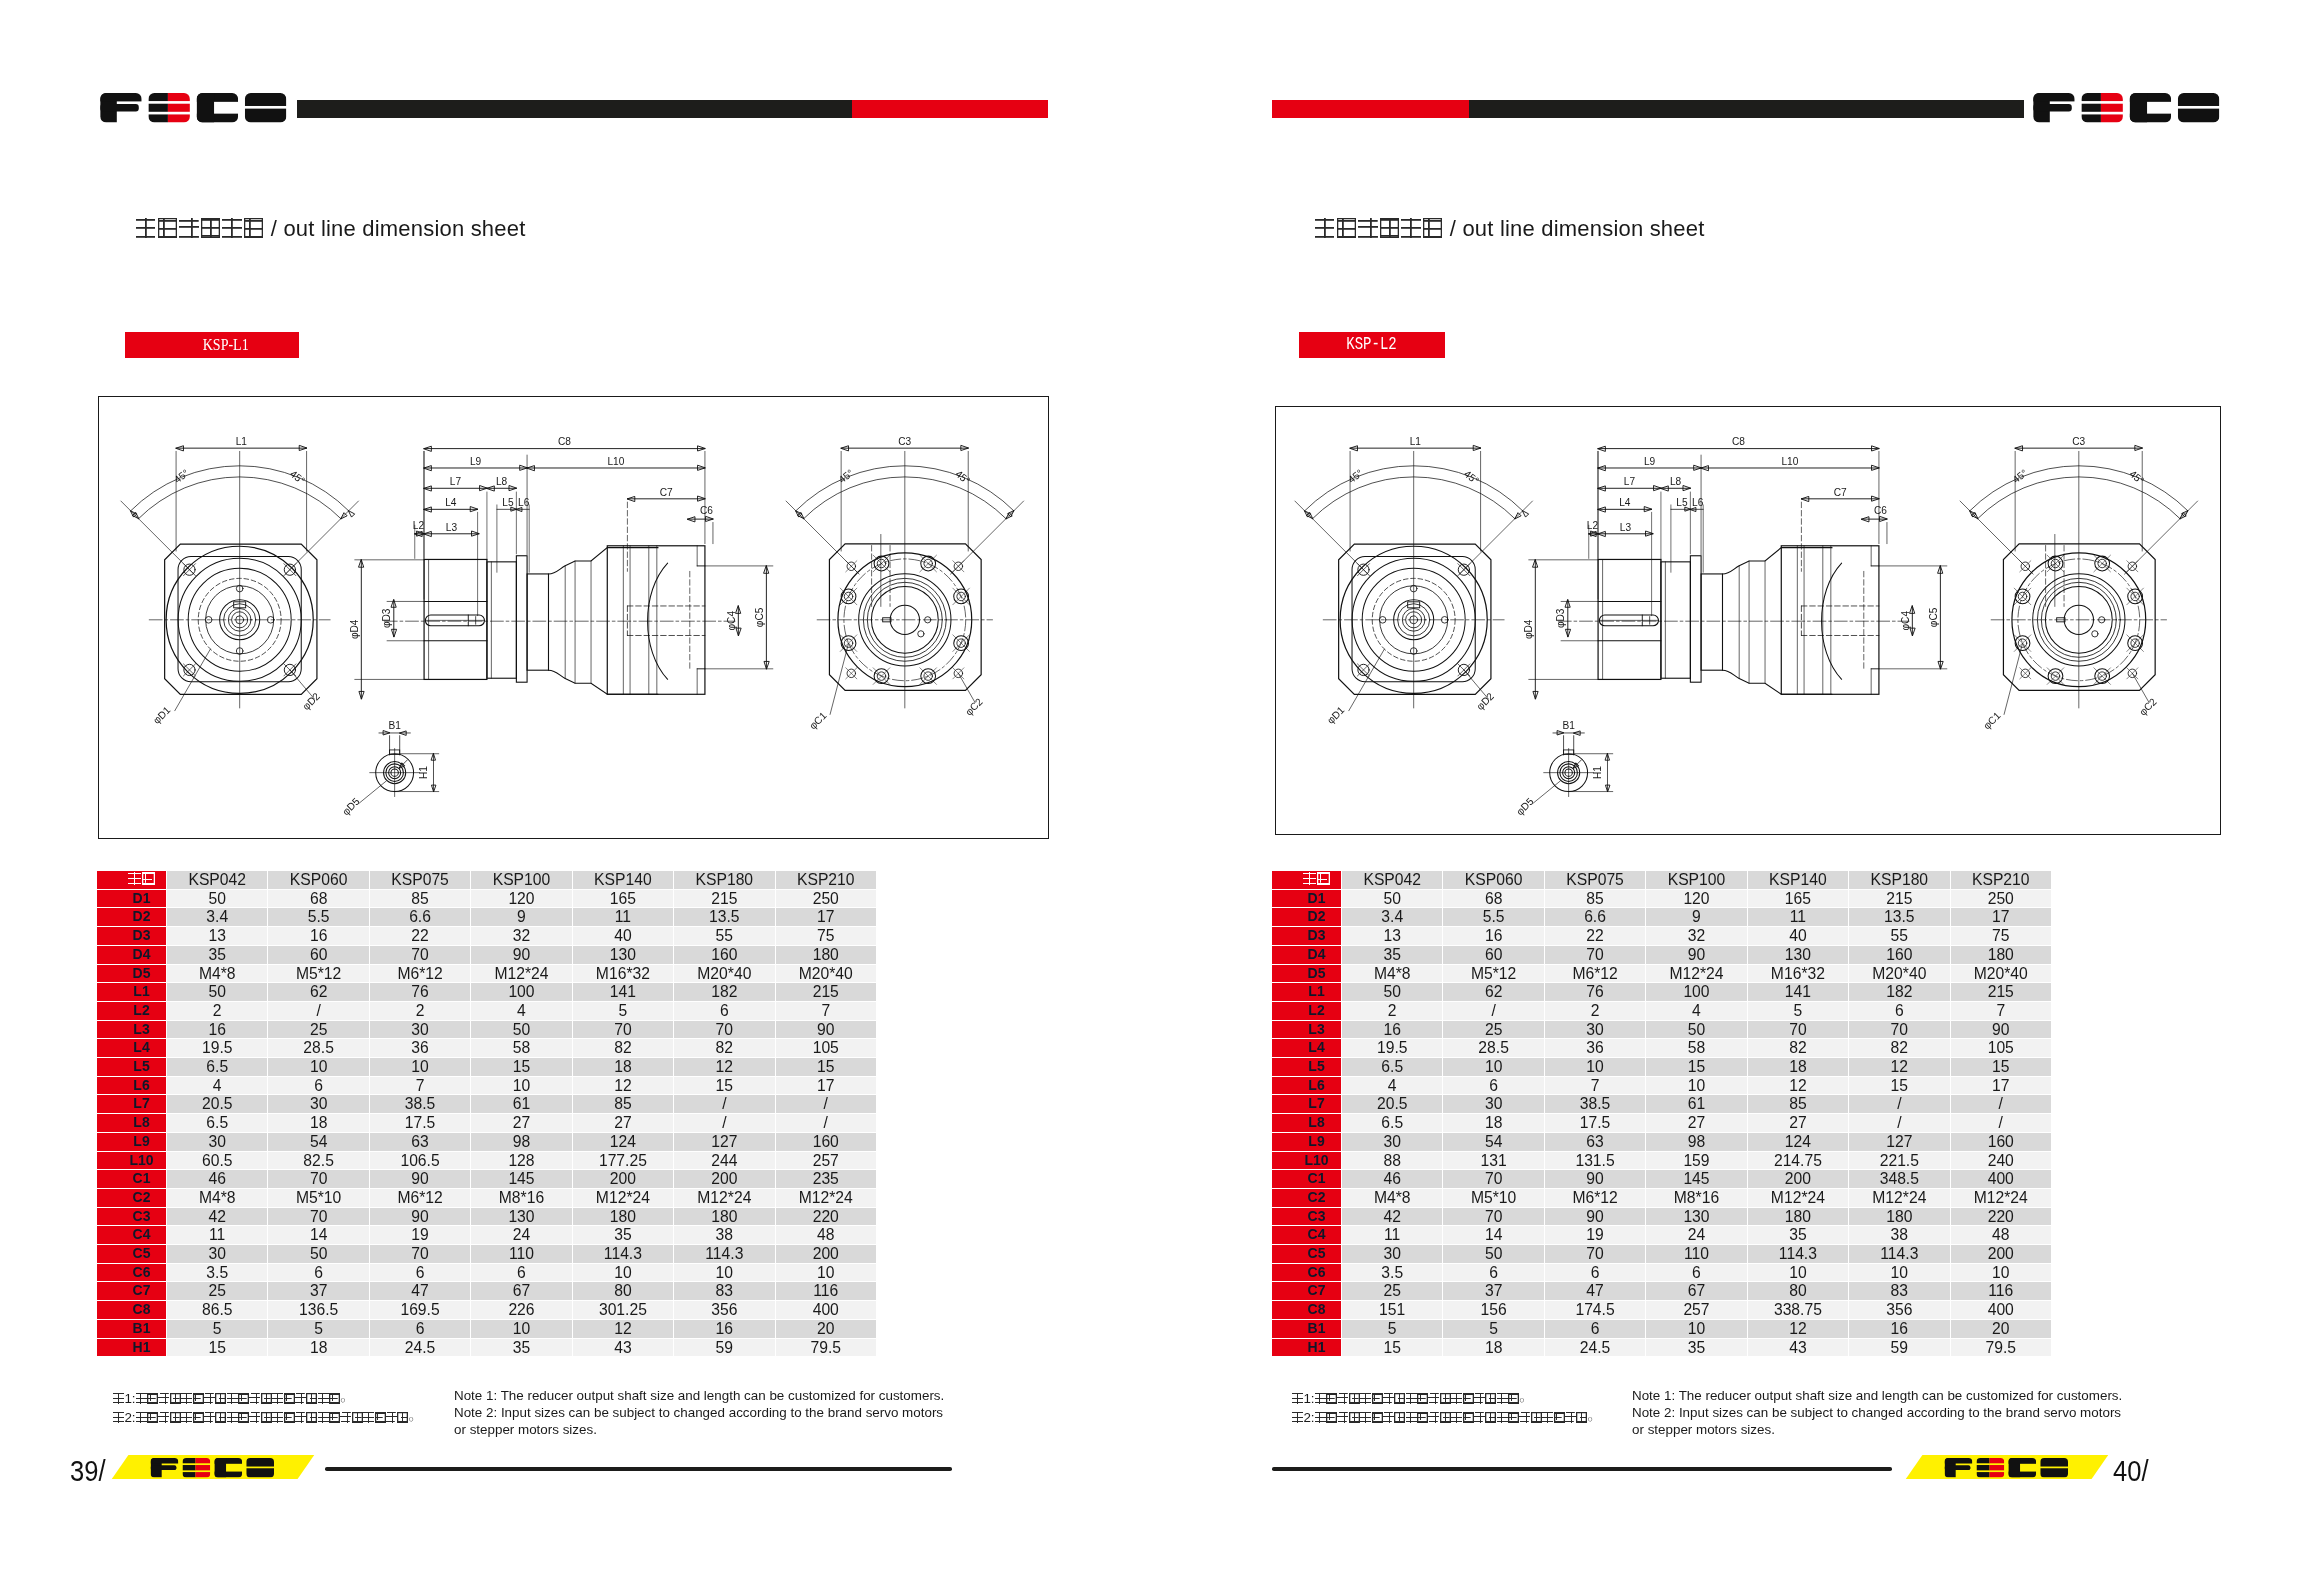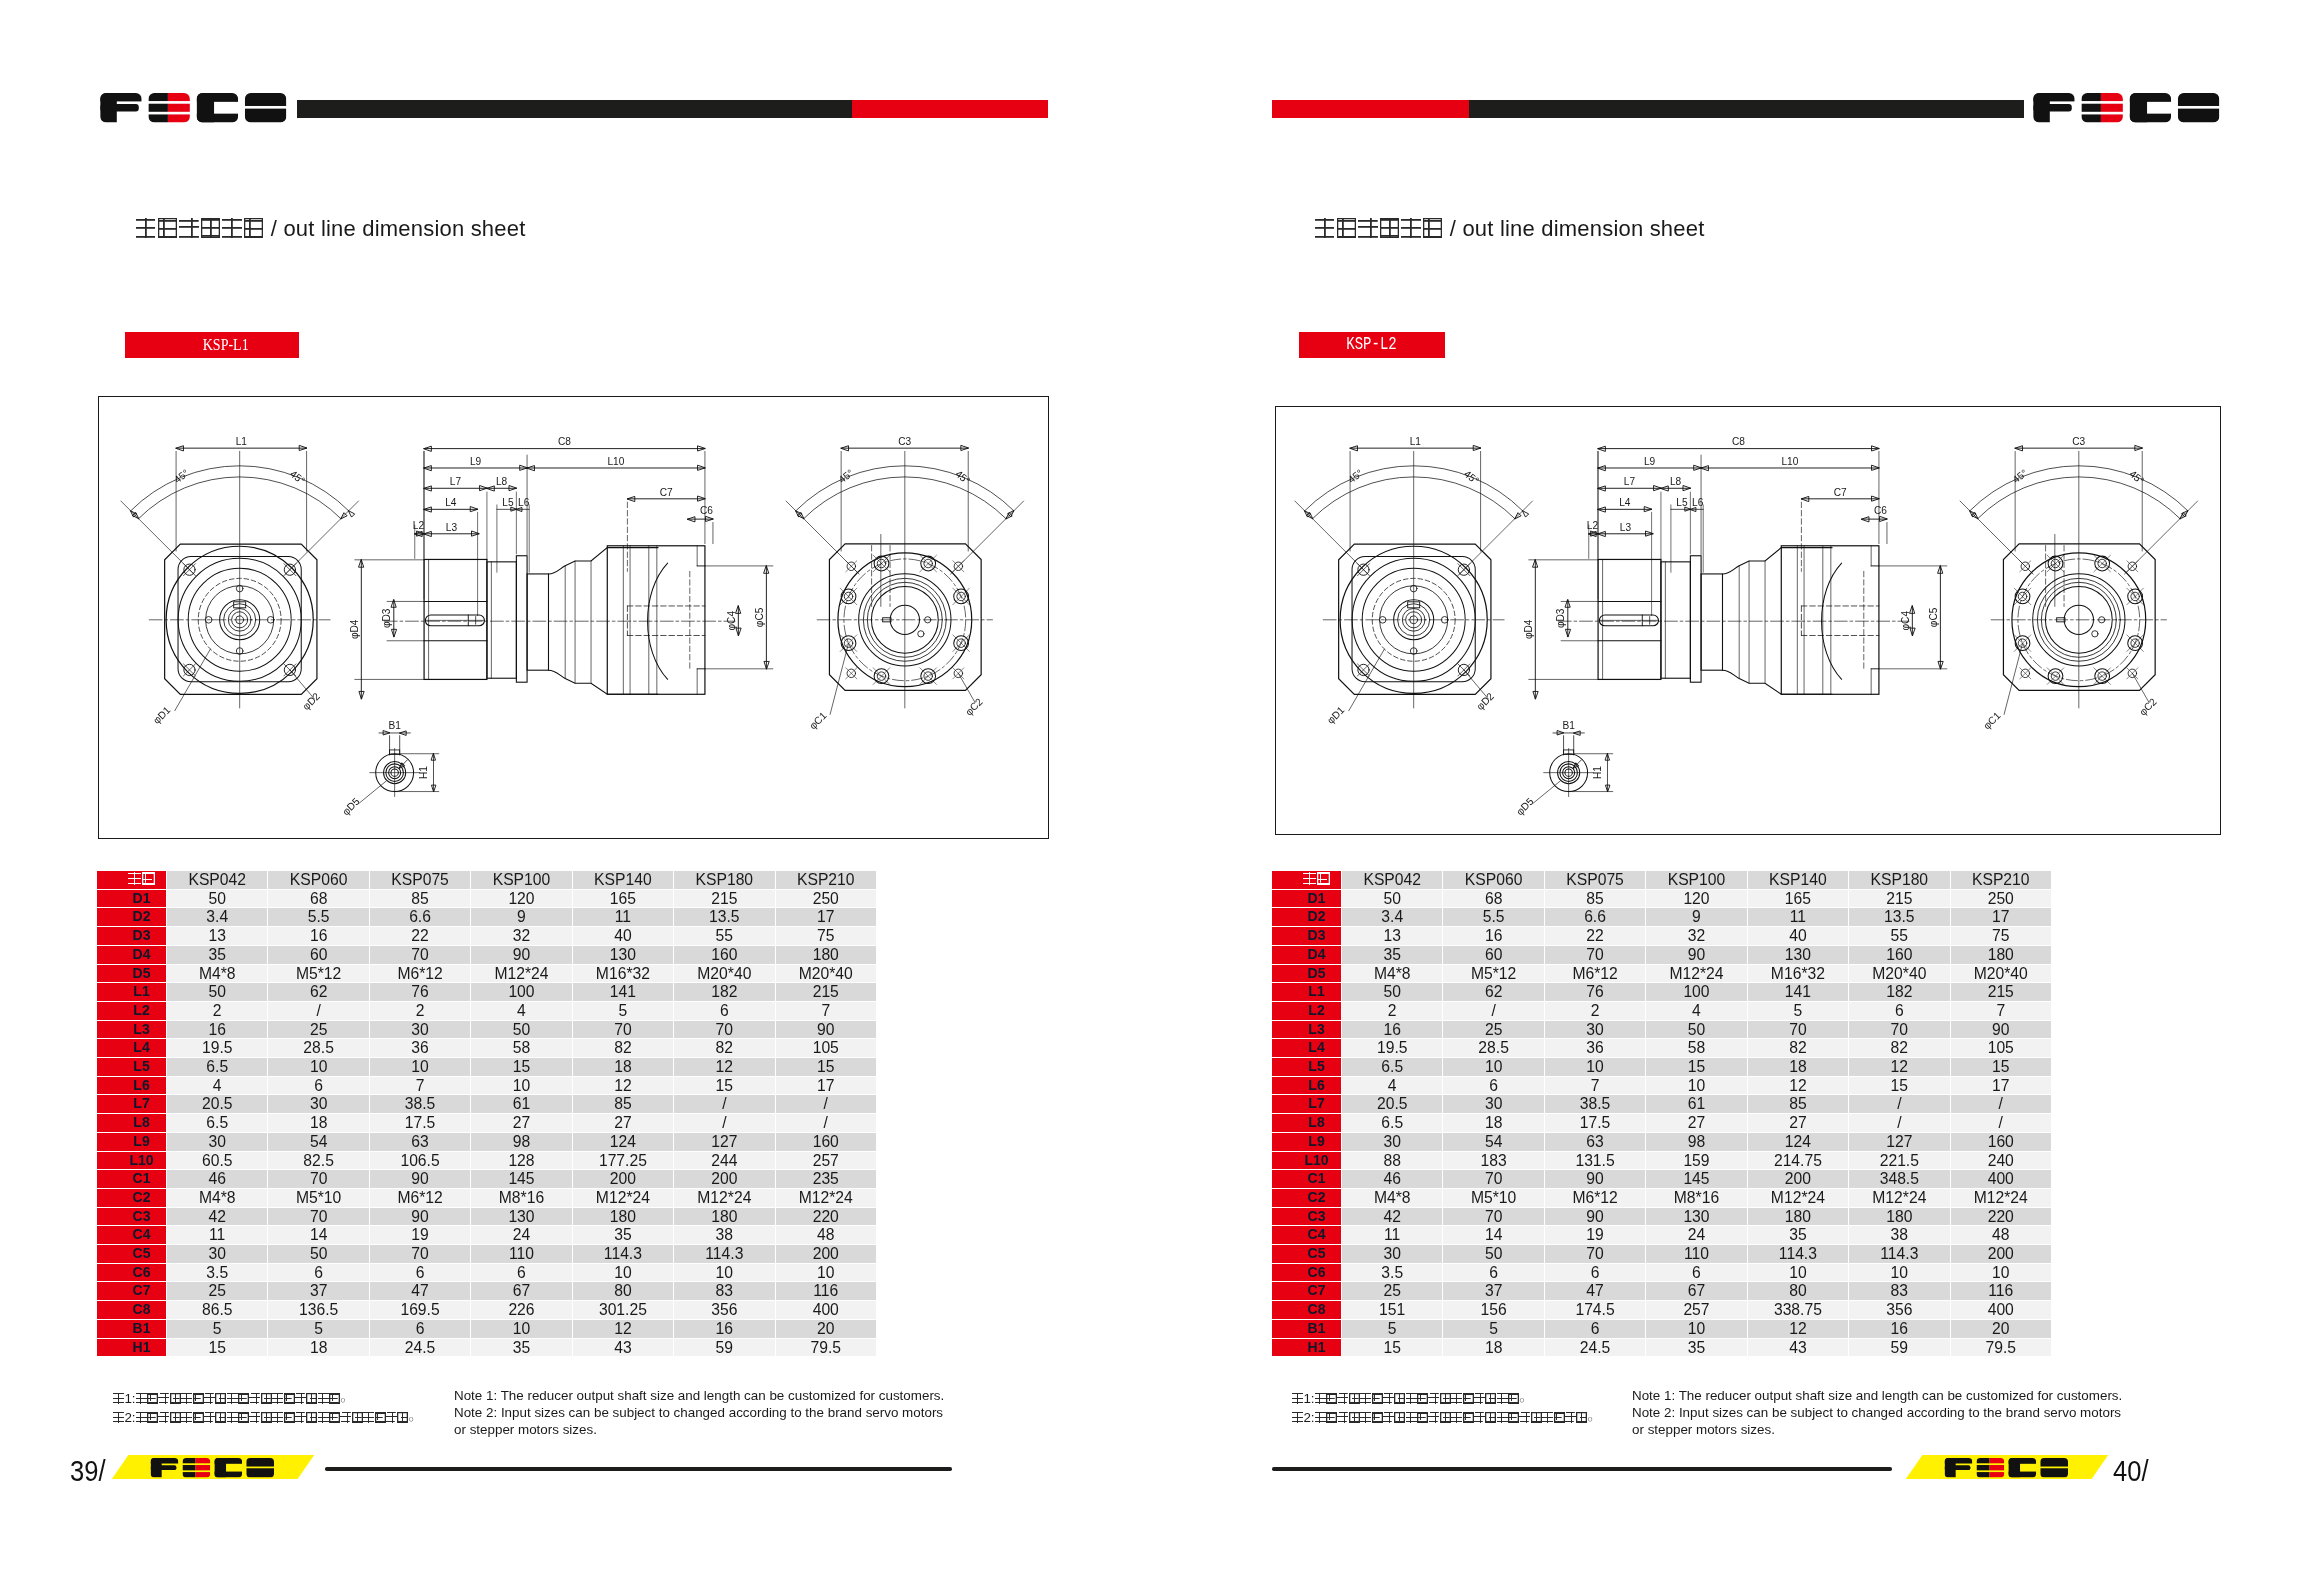--- a/index.html
+++ b/index.html
@@ -1107,21 +1107,21 @@
         <td>54</td>
         <td>63</td>
         <td>98</td>
         <td>124</td>
         <td>127</td>
         <td>160</td>
       </tr>
       <tr class="lt">
         <td class="rh">L10</td>
         <td>88</td>
-        <td>183</td>
+        <td>131</td>
         <td>131.5</td>
         <td>159</td>
         <td>214.75</td>
         <td>221.5</td>
         <td>240</td>
       </tr>
       <tr class="dk">
         <td class="rh">C1</td>
         <td>46</td>
         <td>70</td>

